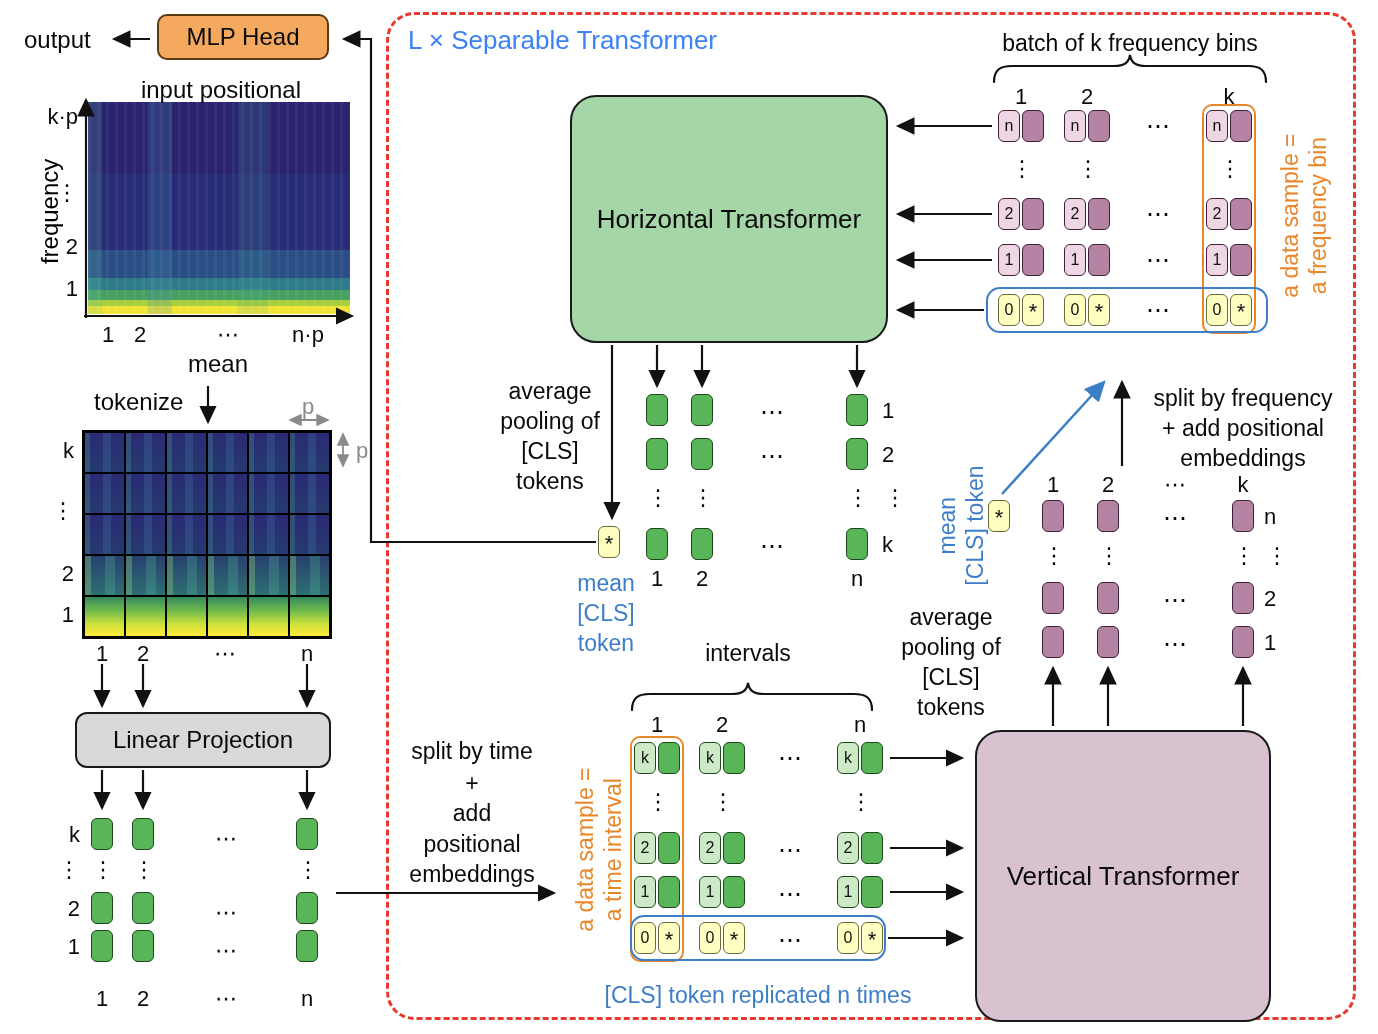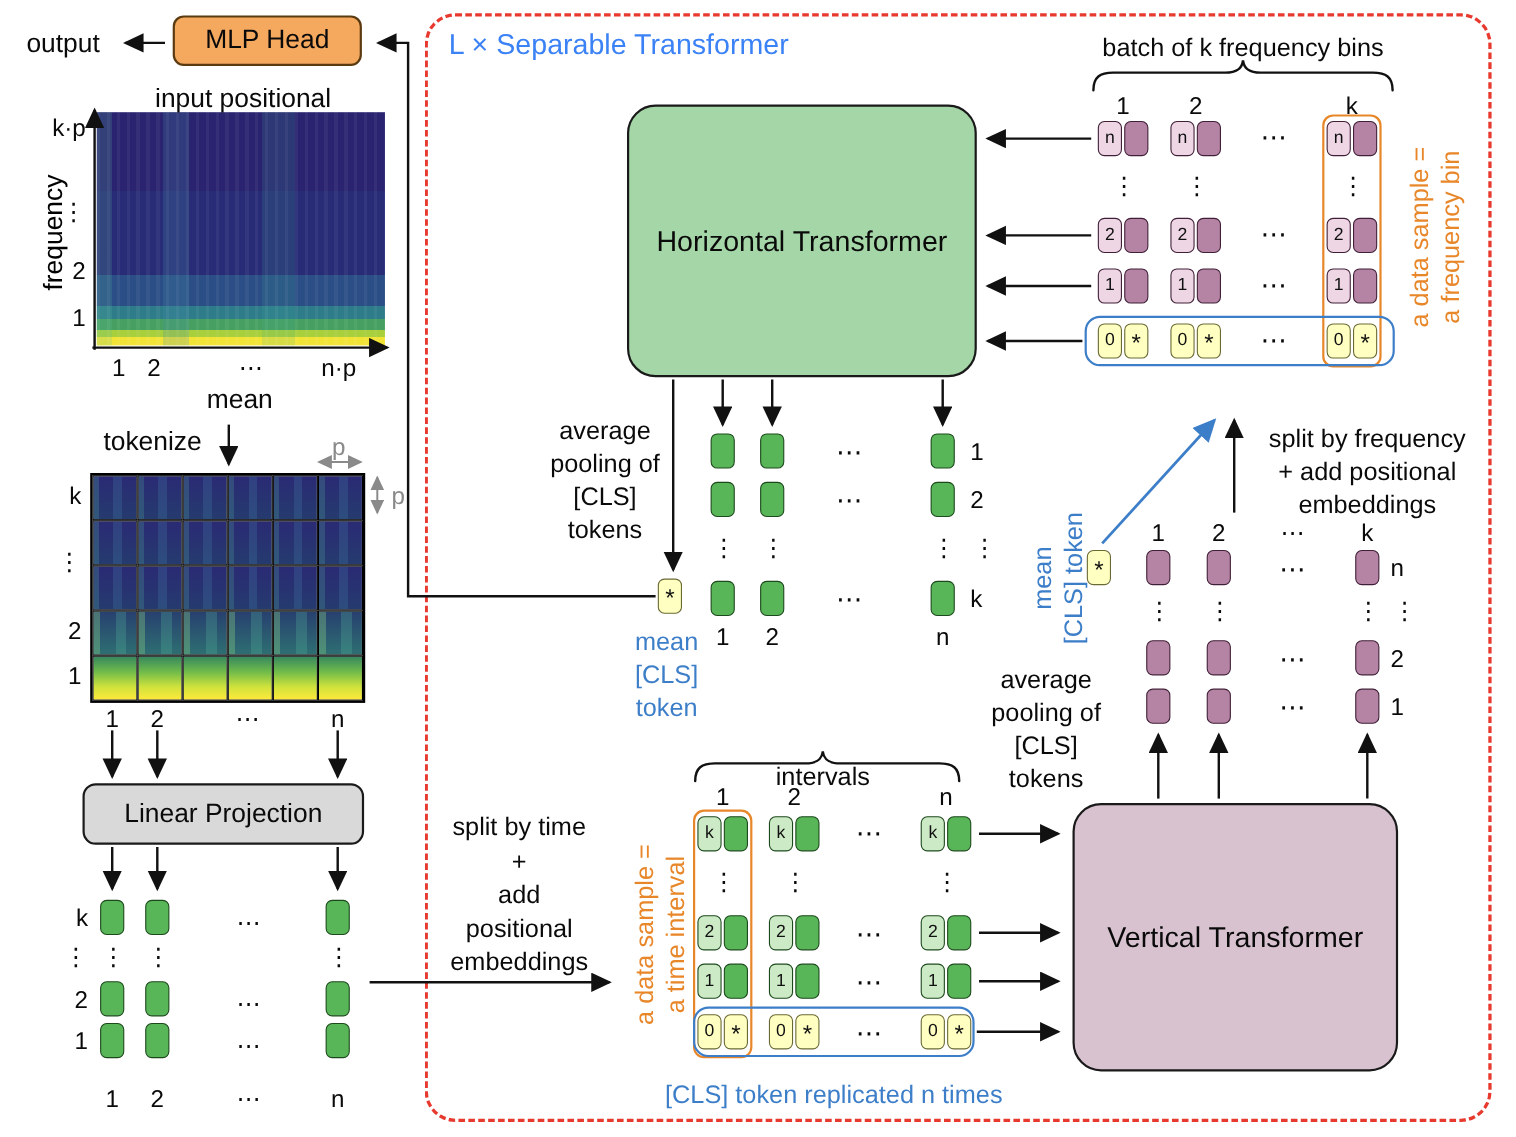--- a/index.html
+++ b/index.html
@@ -38,21 +38,21 @@
 <body>
 
 <div class="stage">
 
   <div class="dashed" style="left:386px;top:12px;width:970px;height:1008px"></div>
   <div class="t t26 red l" style="left:408px;top:26px">L × Separable Transformer</div>
 
   <div class="box" style="left:157px;top:14px;width:172px;height:46px;background:#f5a95f;border-radius:10px;font-size:24px;border-color:#5a3a10">MLP Head</div>
   <div class="box" style="left:75px;top:712px;width:256px;height:56px;background:#d9d9d9;border-radius:12px;font-size:24px">Linear Projection</div>
   <div class="box" style="left:570px;top:95px;width:318px;height:248px;background:#a5d6a7;border-radius:26px">Horizontal Transformer</div>
-  <div class="box" style="left:975px;top:730px;width:296px;height:244px;background:#d8c2cf;border-radius:26px">Vertical Transformer</div>
+  <div class="box" style="left:975px;top:730px;width:296px;height:292px;background:#d8c2cf;border-radius:26px">Vertical Transformer</div>
 
   <div class="t t24 l" style="left:24px;top:26px">output</div>
 
   <div class="t t24" style="left:106px;top:76px;width:230px">input positional</div>
   <div class="rot t24" style="left:-10px;top:197px;width:120px;font-size:24px">frequency</div>
   <div class="spec"></div>
   <div class="t rgt" style="left:30px;top:104px;width:48px">k·p</div>
   <div class="t rgt" style="left:30px;top:180px;width:48px">⋮</div>
   <div class="t rgt" style="left:30px;top:234px;width:48px">2</div>
   <div class="t rgt" style="left:30px;top:276px;width:48px">1</div>
@@ -241,21 +241,21 @@
   <div class="t l" style="left:1264px;top:504px">n</div>
   <div class="t l" style="left:1266px;top:543px">⋮</div>
   <div class="t l" style="left:1264px;top:586px">2</div>
   <div class="t l" style="left:1264px;top:630px">1</div>
 
   <div class="t t23" style="left:895px;top:604px;width:112px">average</div>
   <div class="t t23" style="left:895px;top:634px;width:112px">pooling of</div>
   <div class="t t23" style="left:895px;top:664px;width:112px">[CLS]</div>
   <div class="t t23" style="left:895px;top:694px;width:112px">tokens</div>
 
-  <div class="t t23" style="left:628px;top:693px;width:240px">intervals</div>
+  <div class="t t23" style="left:628px;top:640px;width:240px">intervals</div>
   <div class="t" style="left:637px;top:712px;width:40px">1</div>
   <div class="t" style="left:702px;top:712px;width:40px">2</div>
   <div class="t" style="left:840px;top:712px;width:40px">n</div>
 
   <div class="nb lg" style="left:634px;top:742px">k</div>
     <div class="tok g" style="left:658px;top:742px"></div>
   <div class="nb lg" style="left:699px;top:742px">k</div>
     <div class="tok g" style="left:723px;top:742px"></div>
   <div class="nb lg" style="left:837px;top:742px">k</div>
     <div class="tok g" style="left:861px;top:742px"></div>

